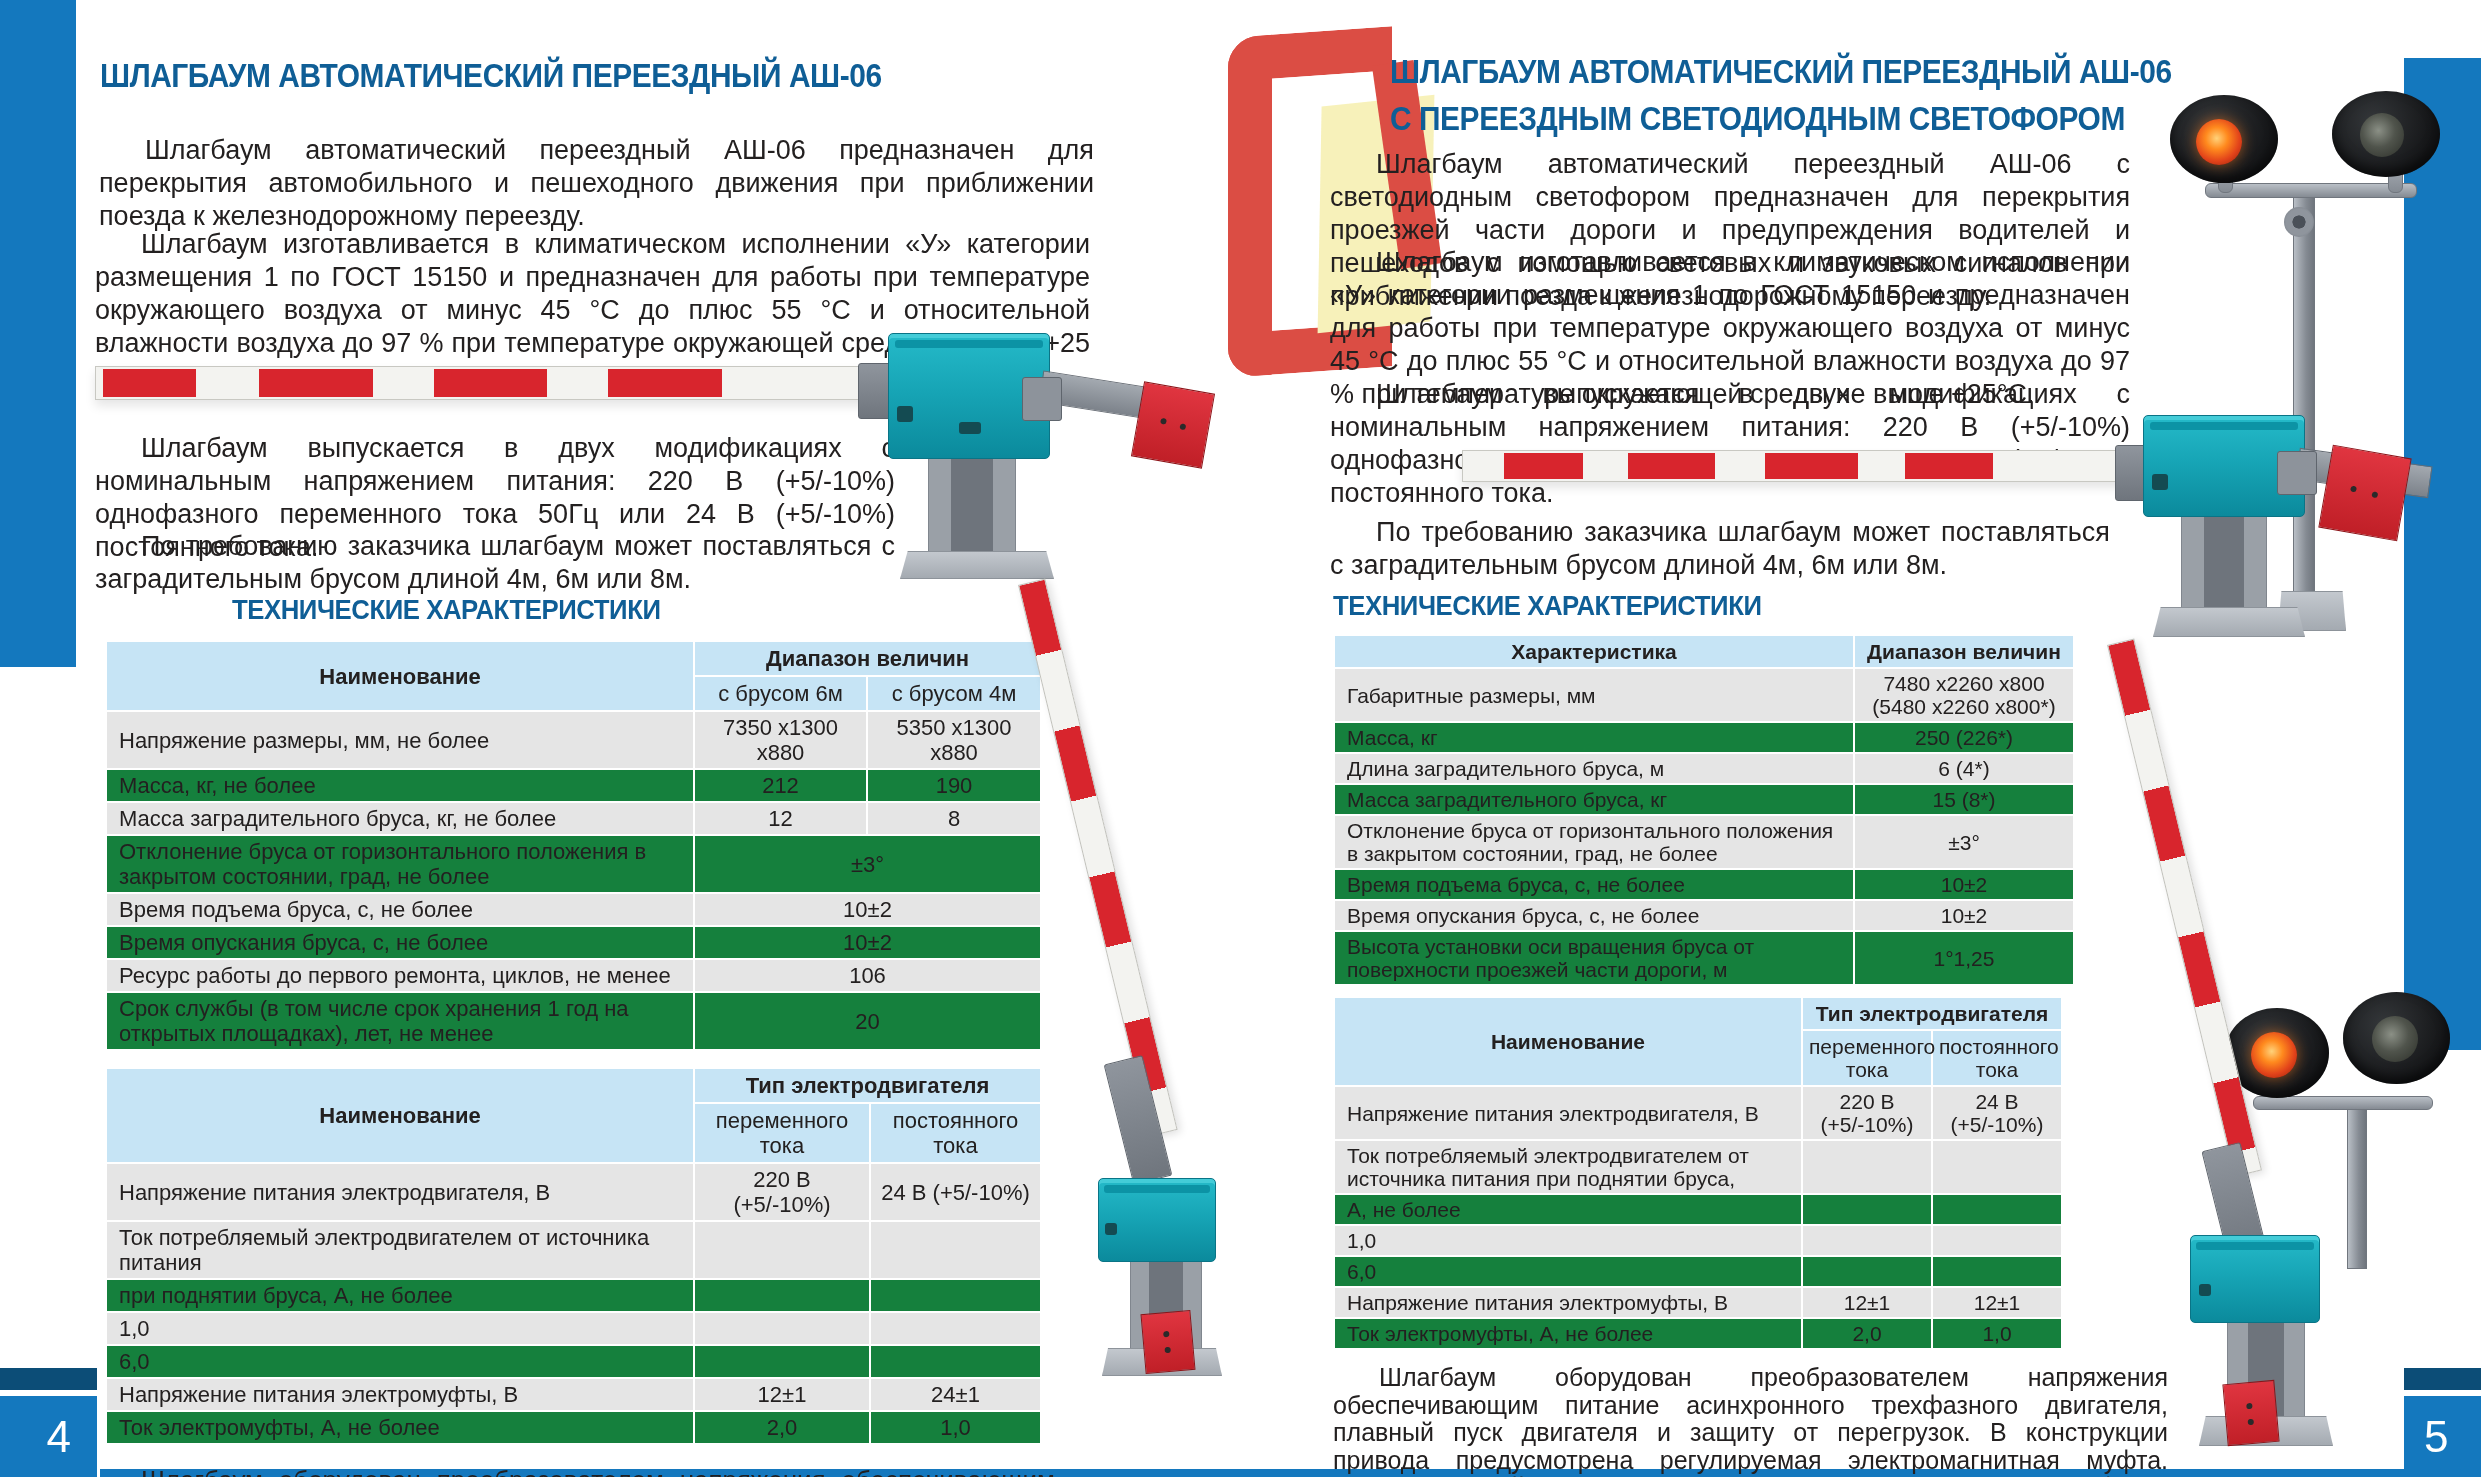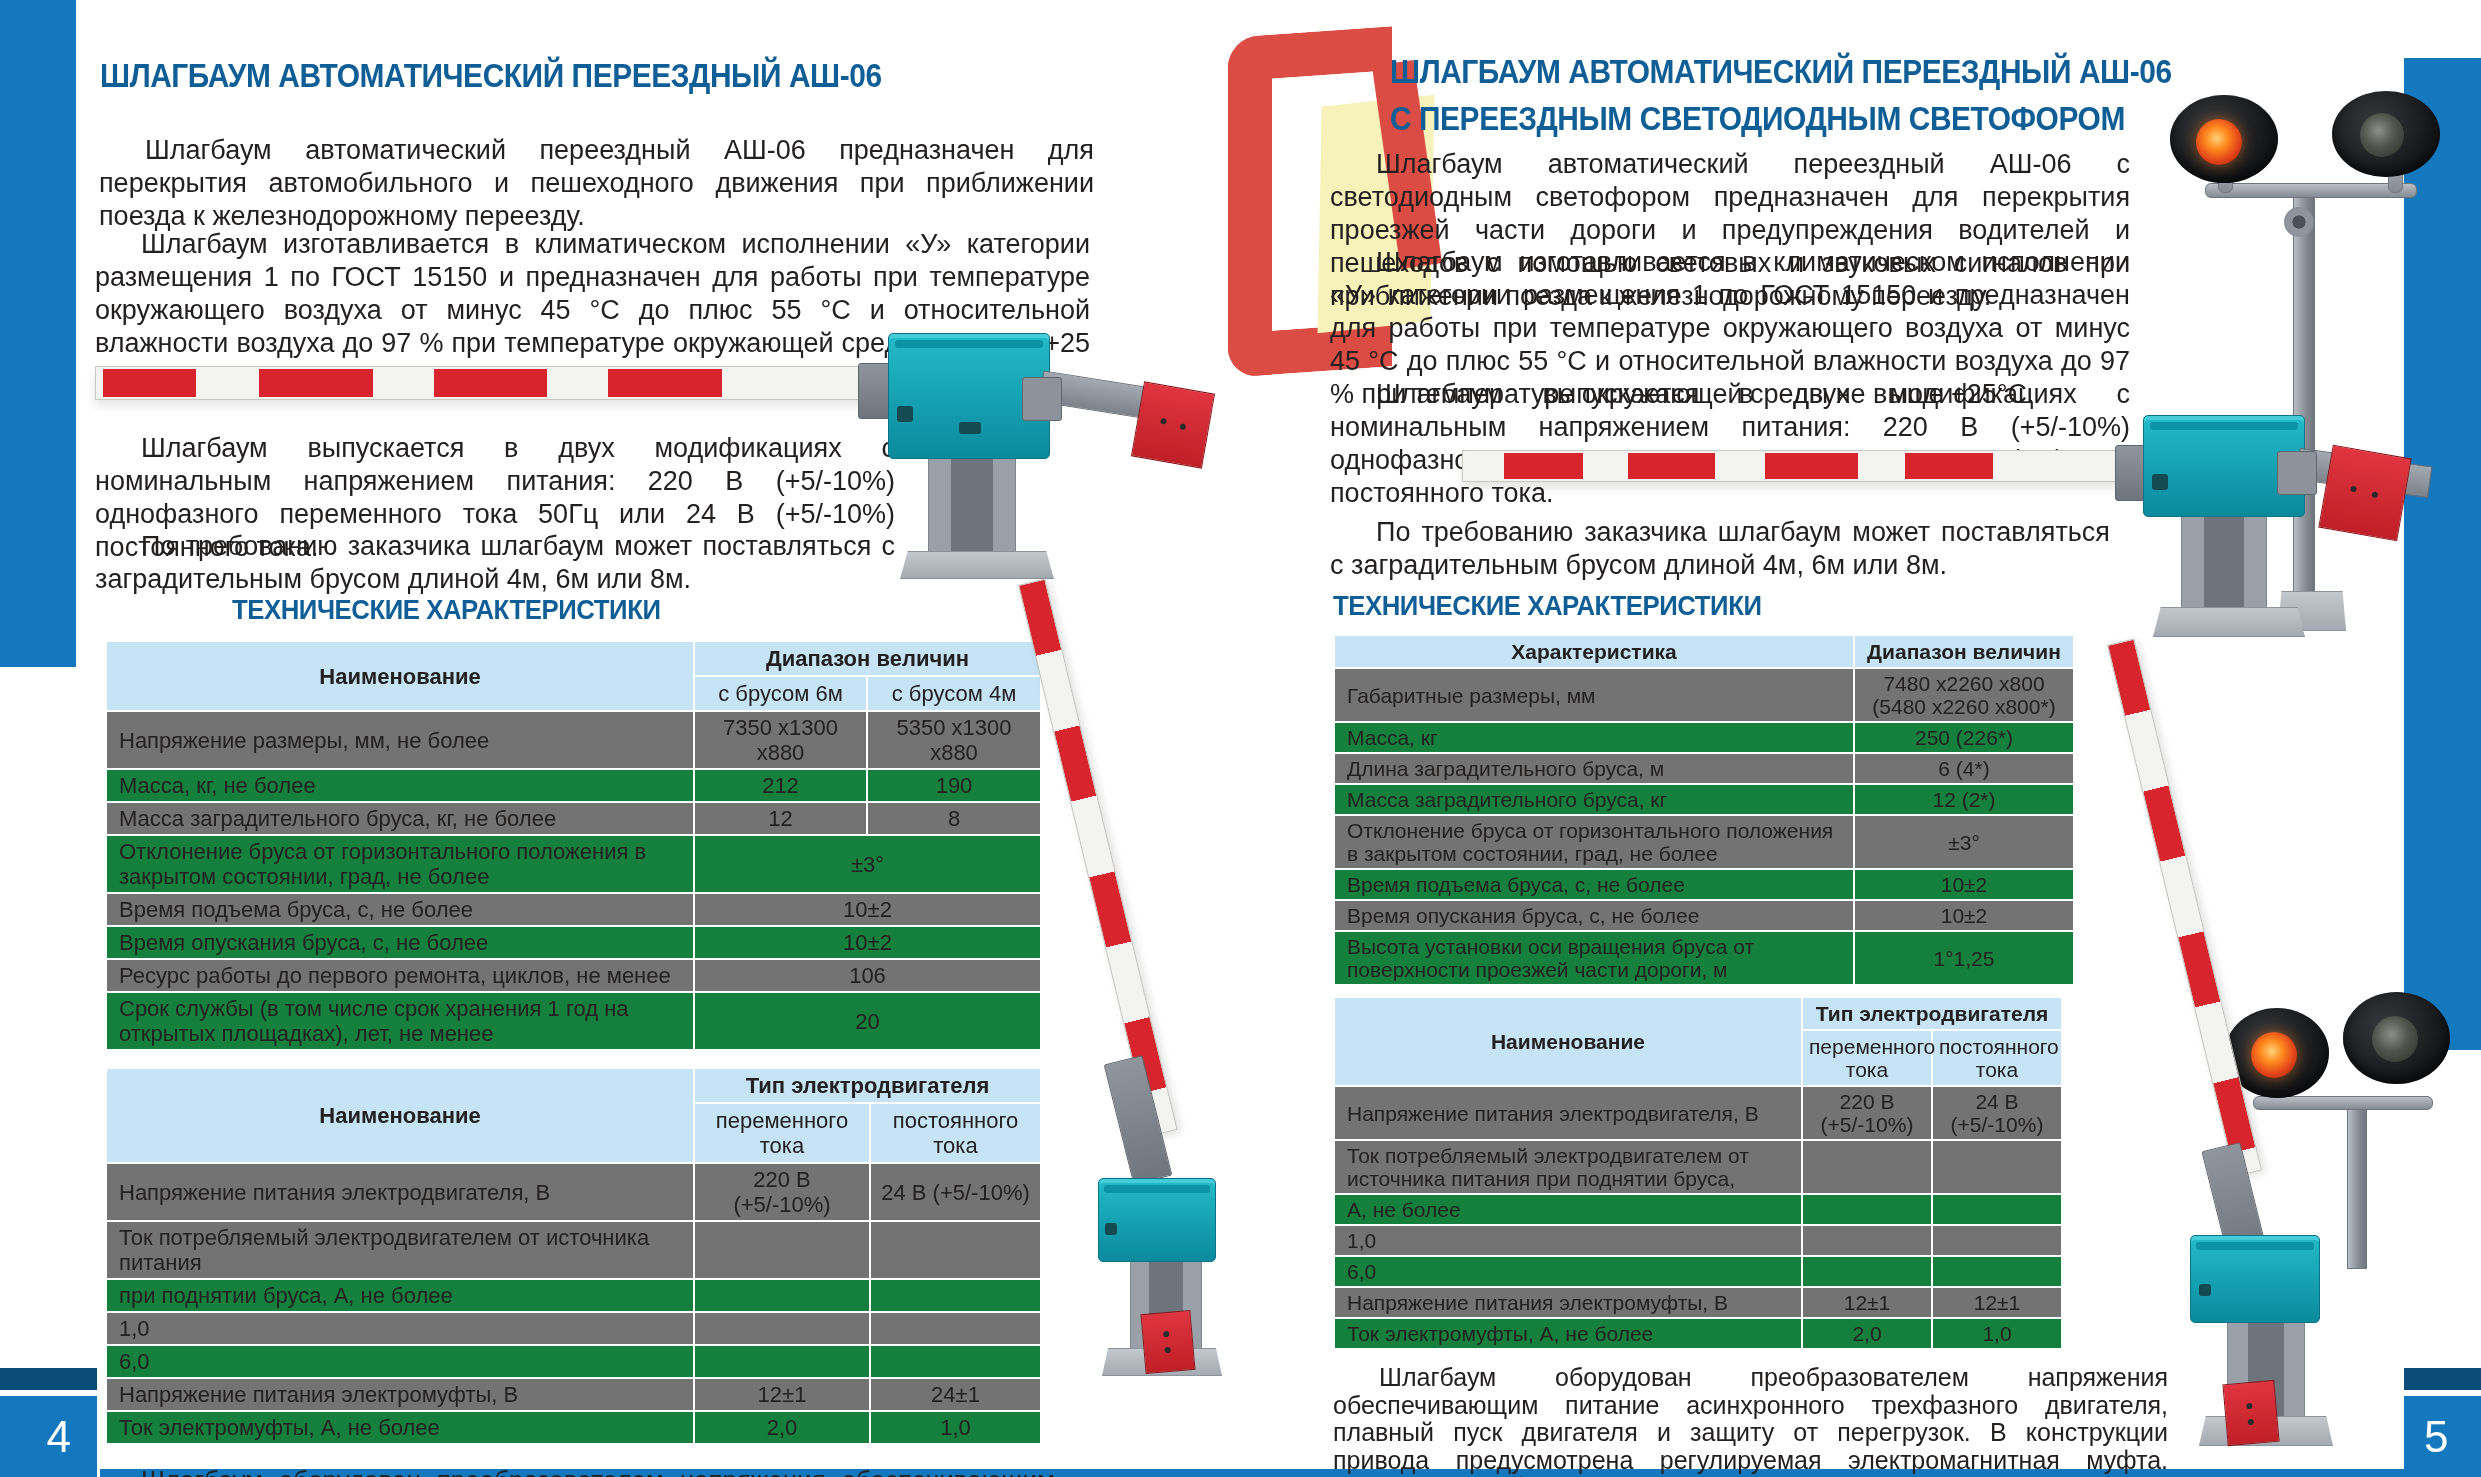--- a/index.html
+++ b/index.html
@@ -18,21 +18,21 @@
   .section-title{color:#0f5e96;font-weight:bold;font-size:28px;letter-spacing:-0.5px;
                  transform:scaleX(0.92);transform-origin:left top;white-space:nowrap;z-index:2;}
   
   table.spec{border-collapse:collapse;table-layout:fixed;background:#ffffff;z-index:2;}
   table.spec th,table.spec td{border:2px solid #ffffff;vertical-align:middle;}
   table.spec th{background:#c6e4f5;font-weight:bold;text-align:center;padding:4px 6px;}
   table.spec td{padding:3px 10px;}
   table.spec td.n{text-align:left;padding-left:12px;}
   table.spec td.v{text-align:center;}
   table.spec .sub{font-weight:normal;}
-  tr.w td{background:#737373;}
+  tr.w td{background:#e5e5e5;}
   tr.b td{background:#15803d;}
   .t-left{font-size:22px;line-height:25px;}
   .t-right{font-size:21px;line-height:23px;}
   .footnote{font-size:20px;line-height:24px;margin:6px 0 0 16px;}
   .footer-para{font-size:26px;line-height:31px;text-align:justify;text-indent:46px;}
   .footer-para-r{font-size:25px;line-height:27.5px;text-align:justify;text-indent:46px;margin:0 0 0 0;}
   
   .arm-h{background:#f3f3f0;border:1px solid #c8c8c2;box-shadow:0 6px 10px rgba(0,0,0,0.10);z-index:2;}
   .seg{position:absolute;top:2px;bottom:2px;background:#d8252d;}
   .arm-d{background:repeating-linear-gradient(to bottom,#d8252d 0 72px,#f3f3f0 72px 150px);
@@ -327,21 +327,21 @@
         <tr class="b">
             <td class="n">Масса, кг</td>
             <td class="v">250 (226*)</td>
           </tr>
         <tr class="w">
             <td class="n">Длина заградительного бруса, м</td>
             <td class="v">6 (4*)</td>
           </tr>
         <tr class="b">
             <td class="n">Масса заградительного бруса, кг</td>
-            <td class="v">12 (2*)</td>
+            <td class="v">15 (8*)</td>
           </tr>
         <tr class="w">
             <td class="n">Отклонение бруса от горизонтального положения в закрытом состоянии, град, не более</td>
             <td class="v">±3°</td>
           </tr>
         <tr class="b">
             <td class="n">Время подъема бруса, с, не более</td>
             <td class="v">10±2</td>
           </tr>
         <tr class="w">

